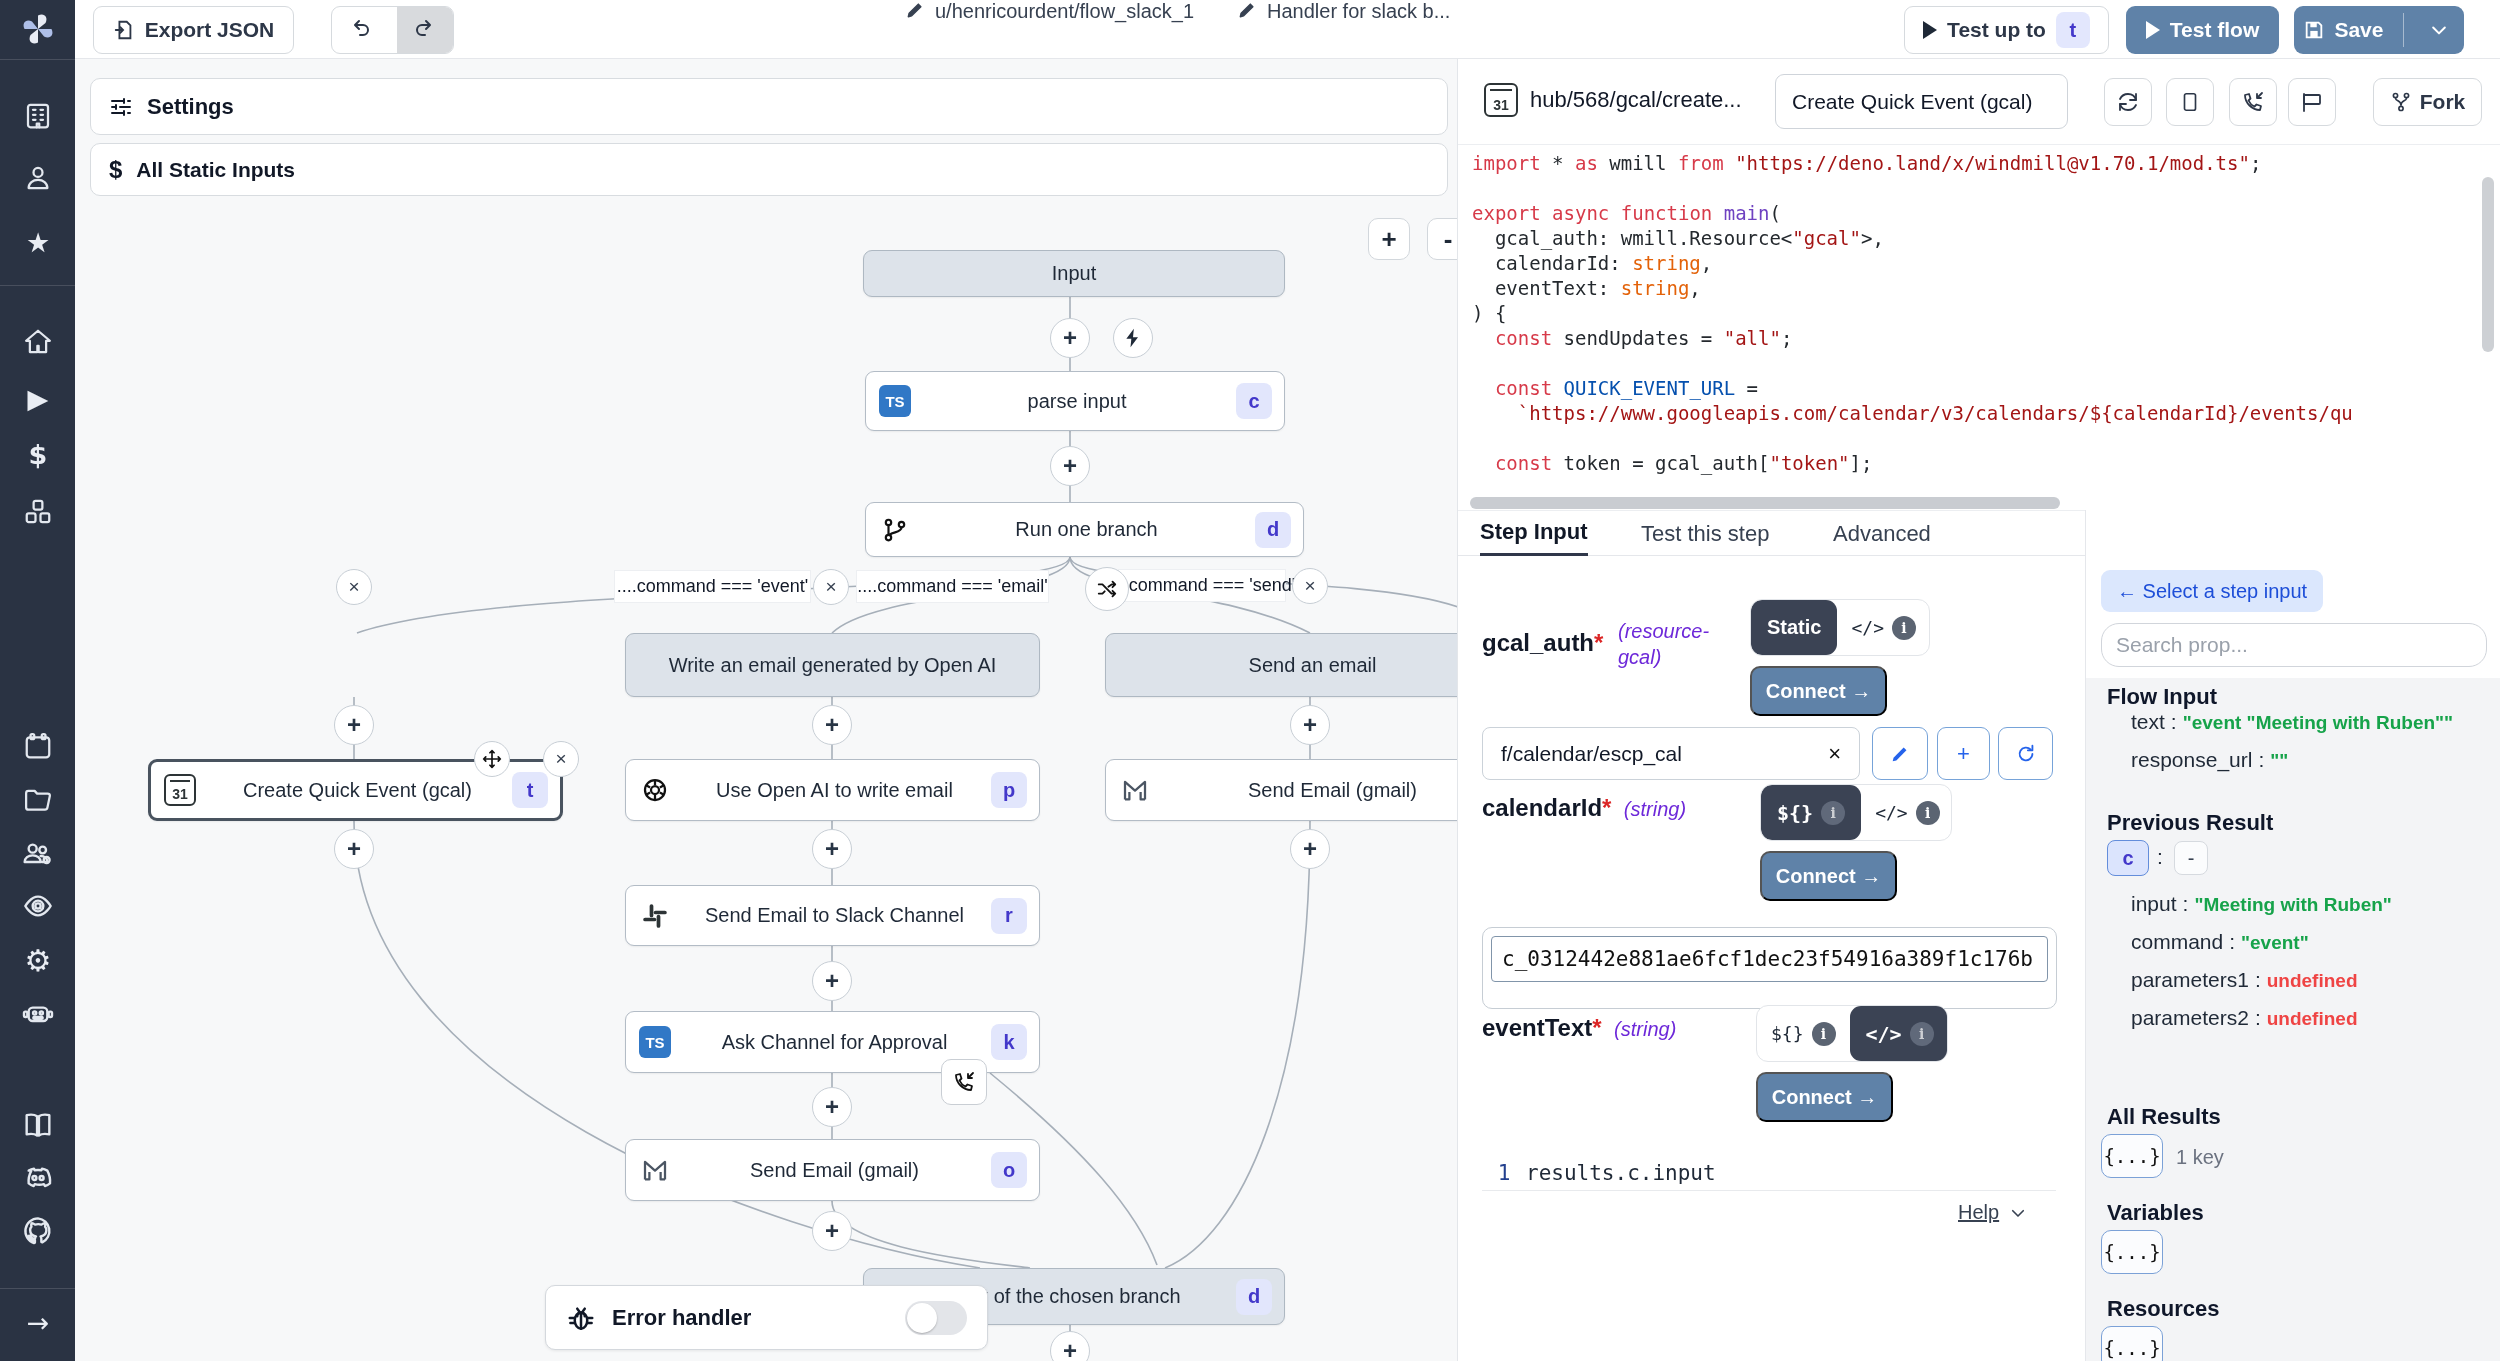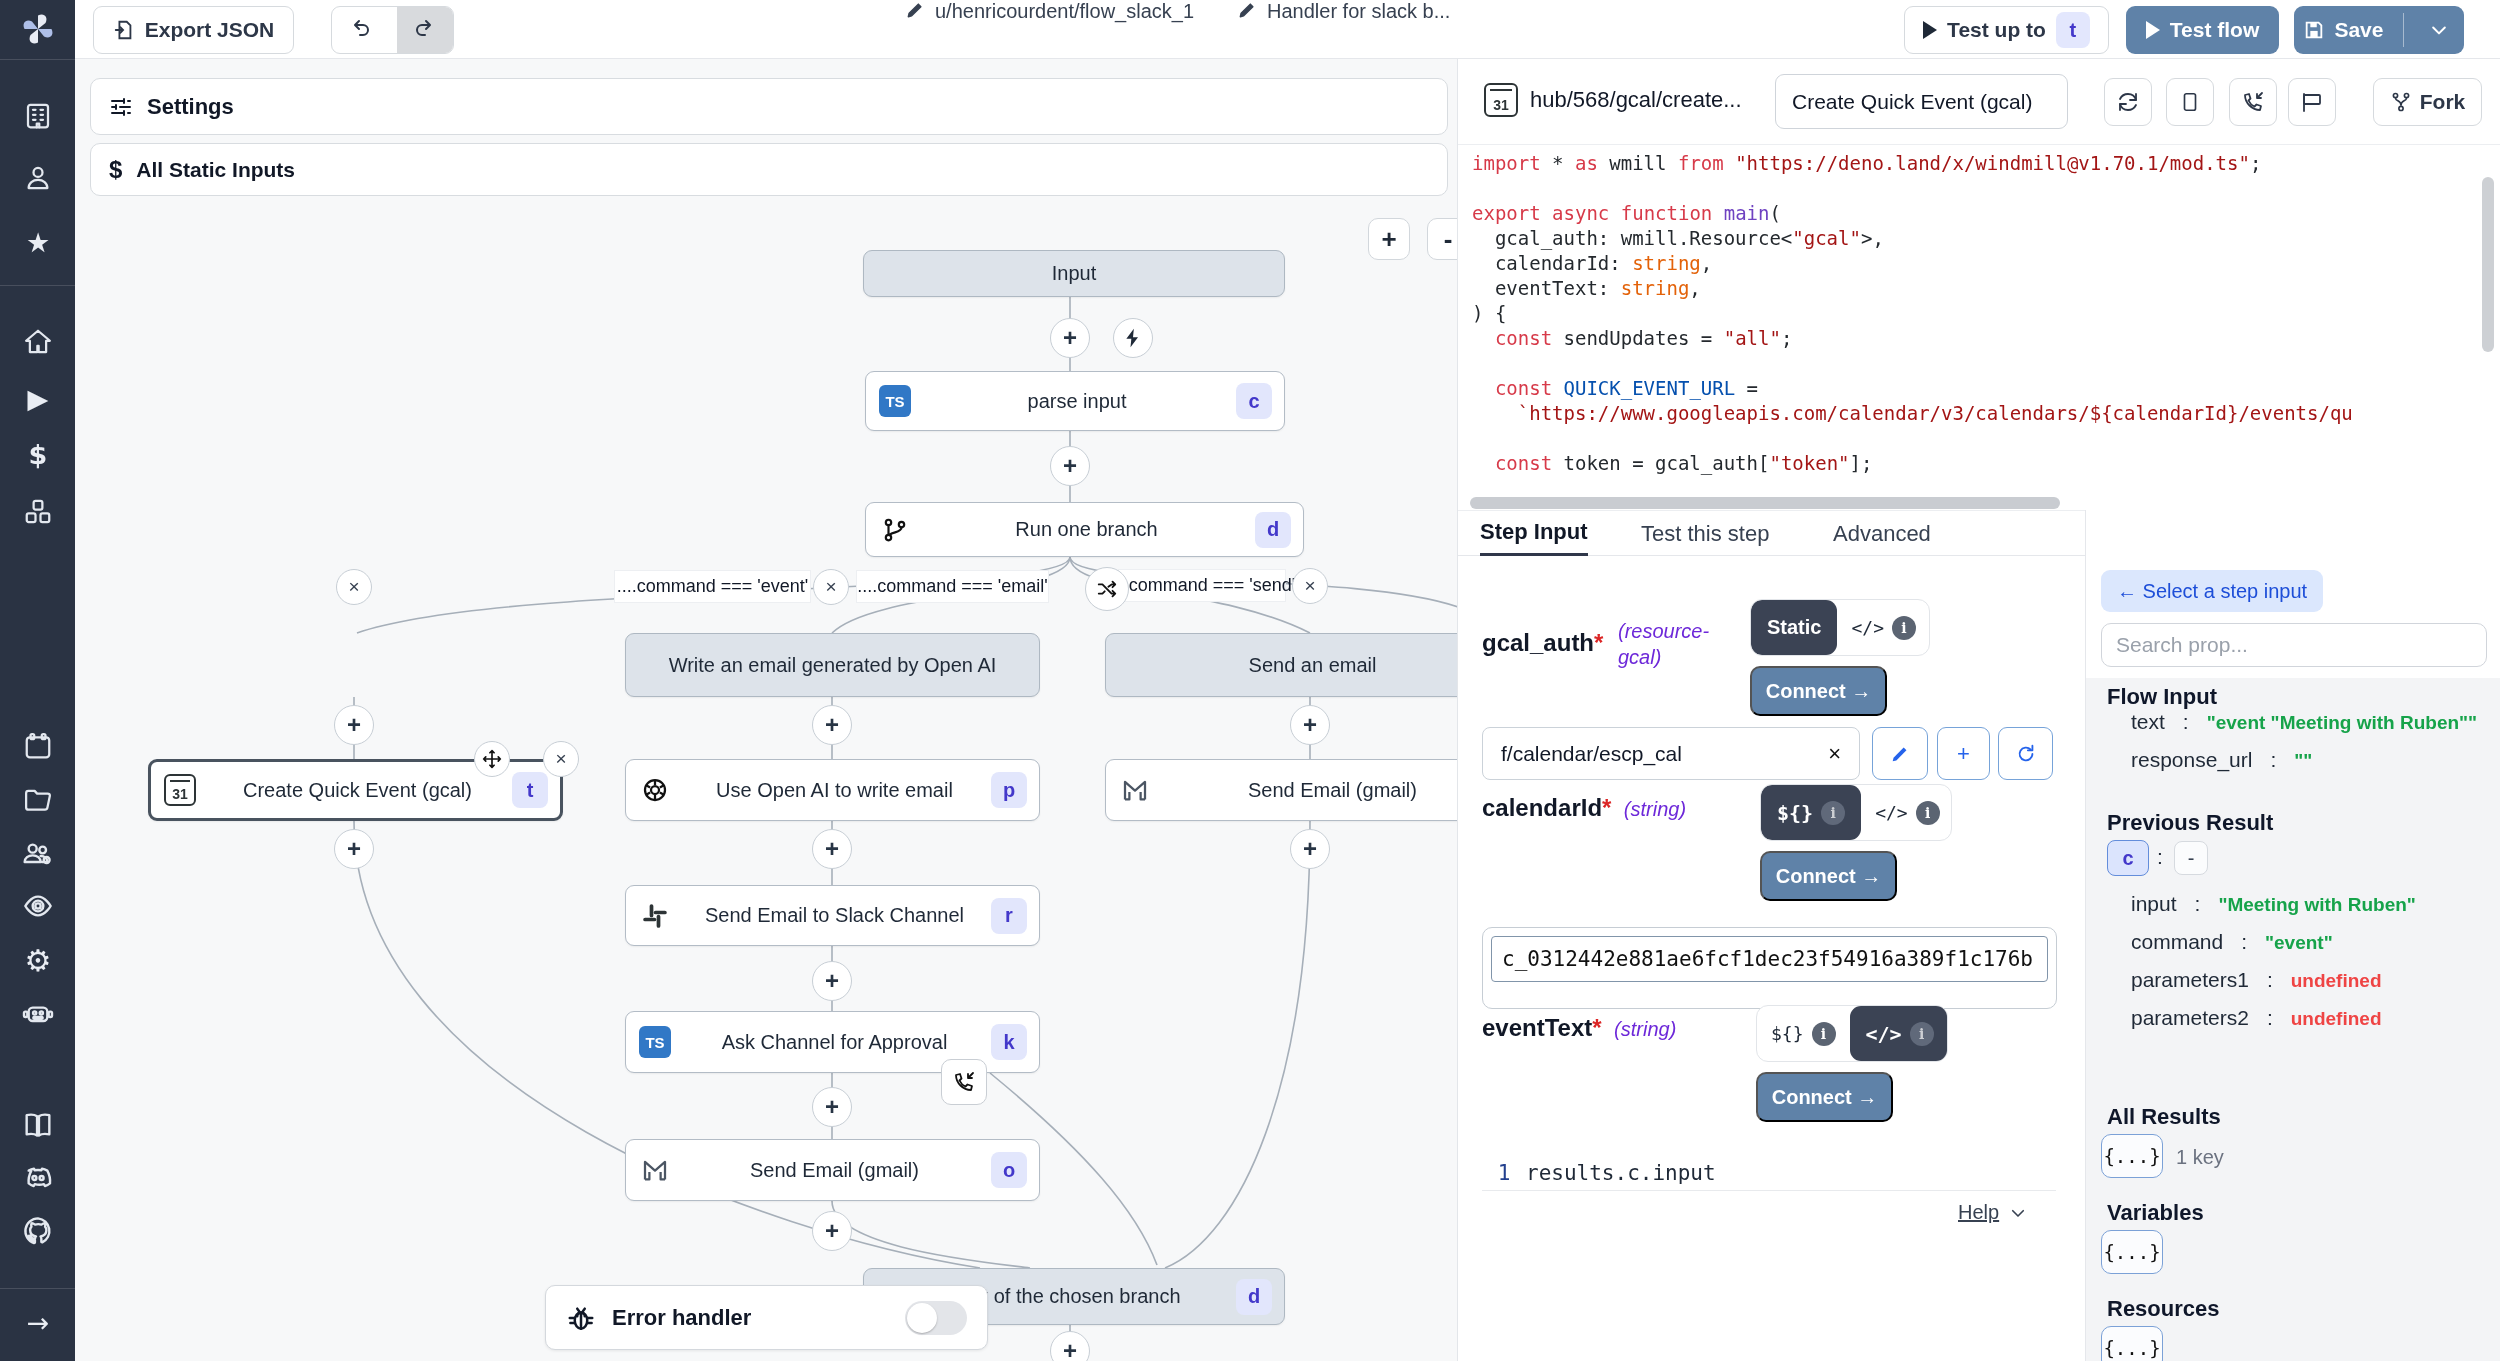--- a/index.html
+++ b/index.html
@@ -79,26 +79,26 @@
   .valbox{position:absolute;border:1px solid #c6cdd4;border-radius:10px;background:#fff}
   .valbox .inner{position:absolute;left:8px;top:8px;right:8px;height:46px;border:1.5px solid #8195aa;border-radius:4px;display:flex;align-items:center;padding:0 10px;font-family:"DejaVu Sans Mono",monospace;font-size:21px;color:#111;white-space:nowrap;overflow:hidden}
   .coderow{position:absolute;height:36px;border-bottom:1px solid #e8eaed;display:flex;align-items:center;font-family:"DejaVu Sans Mono",monospace;font-size:21px}
   .coderow .gut{width:44px;text-align:center;color:#23408e}
   .helplink{position:absolute;display:flex;align-items:center;gap:10px;font-size:20px;color:#374151;cursor:pointer}
   .helplink .txt{text-decoration:underline}
 
   
   #picker{position:absolute;left:627px;top:451px;width:415px;height:851px;background:#fff;border-left:1px solid #e5e7eb}
   .sel-pill{position:absolute;left:15px;top:60px;height:42px;padding:0 16px;background:#dbe7fd;border-radius:9px;color:#1d4ed8;font-size:20px;font-weight:500;display:flex;align-items:center;cursor:pointer}
-  .search{position:absolute;left:15px;top:113px;width:386px;height:44px;border:1px solid #d1d5db;border-radius:10px;font-size:21px;color:#111;padding:0 14px;font-family:"Liberation Sans",sans-serif}
+  .search{position:absolute;left:15px;top:113px;width:386px;height:44px;border:1px solid #d1d5db;border-radius:18px;font-size:21px;color:#111;padding:0 14px;font-family:"Liberation Sans",sans-serif}
   .search::placeholder{color:#9aa1ab}
   .graybg{position:absolute;left:0;top:168px;width:415px;height:683px;background:#f3f4f6}
   .ptitle{position:absolute;left:21px;font-size:22px;font-weight:700;color:#0f172a}
   .kvlist{position:absolute;left:45px;width:360px}
-  .kv{display:flex;align-items:baseline;gap:18px;height:38px;font-size:21px;color:#1f2937;white-space:nowrap}
+  .kv{display:flex;align-items:baseline;gap:6px;height:38px;font-size:21px;color:#1f2937;white-space:nowrap}
   .kv .v{font-size:19px;font-weight:700}
   .v-string{color:#16a34a}
   .v-undefined{color:#ef4444}
   .cpill{position:absolute;left:21px;width:42px;height:36px;background:#dbe4fd;border:1.5px solid #638ddb;border-radius:8px;color:#4338ca;font-size:20px;font-weight:700;display:flex;align-items:center;justify-content:center;cursor:pointer}
   .minuspill{position:absolute;width:34px;height:34px;background:#fbfcfd;border:1px solid #d6dadf;border-radius:8px;color:#374151;font-size:20px;display:flex;align-items:center;justify-content:center;cursor:pointer}
   .bracepill{position:absolute;left:15px;width:62px;height:44px;background:#fbfcfe;border:1.5px solid #7ba1d7;border-radius:10px;font-family:"DejaVu Sans Mono",monospace;font-size:19px;color:#111;display:flex;align-items:center;justify-content:center;cursor:pointer}
   .keynote{position:absolute;font-size:20px;color:#6b7280}
 </style>
 </head>
 <body>

